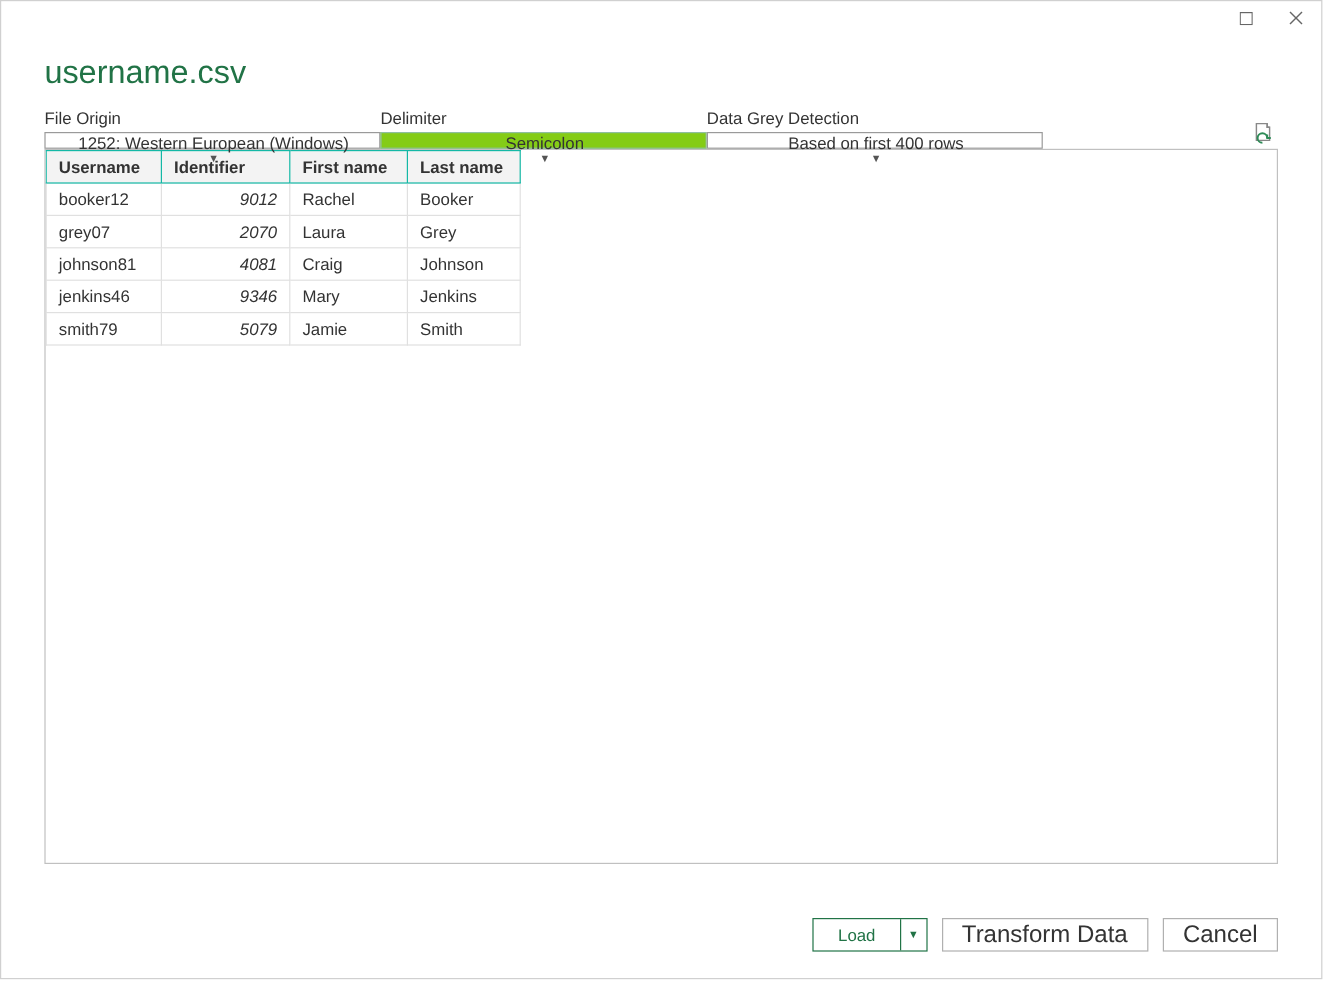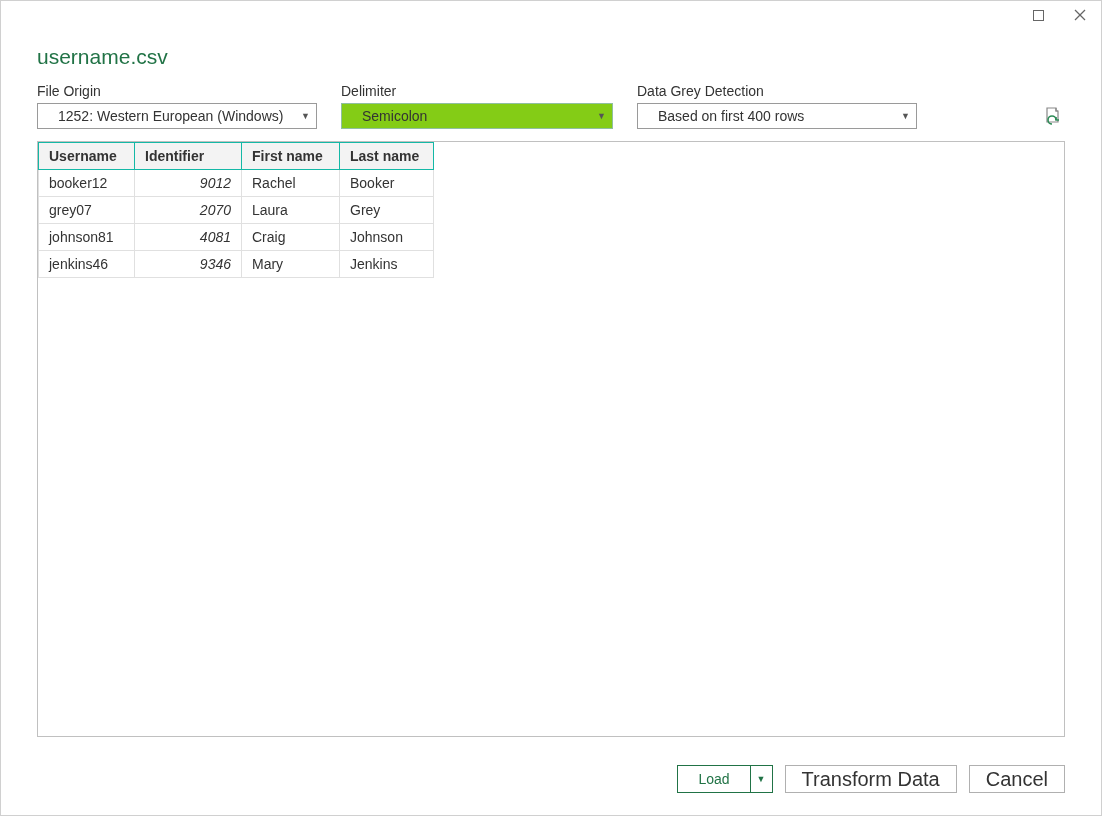--- a/index.html
+++ b/index.html
@@ -33,50 +33,51 @@
       align-items: center;
       justify-content: center;
       color: #666;
       cursor: pointer;
     }
     .content {
       padding: 18px 36px 0 36px;
     }
     .title {
       color: #217346;
-      font-size: 21px;
+      font-size: 27px;
       font-weight: 400;
       margin-bottom: 14px;
       margin-top: 26px;
     }
     .controls-row {
       display: flex;
-      gap: 24px;
-      margin-bottom: 12px;
+      gap: 0;
+      margin-bottom: 0;
       align-items: flex-end;
     }
     .control-group {
       display: flex;
       flex-direction: column;
     }
     .control-label {
       font-size: 14px;
       color: #333;
       margin-bottom: 4px;
     }
     .dropdown {
       border: 1px solid #9a9a9a;
-      height: 26px;
+      height: 14px;
       display: flex;
       align-items: center;
       justify-content: space-between;
-      padding: 0 6px 0 20px;
-      font-size: 14px;
-      background: #fff;
-      cursor: pointer;
+      padding: 0 6px 0 8px;
+      font-size: 14px;
+      background: #fff;
+      cursor: pointer;
+      flex-direction: column;
     }
     .dropdown.highlight {
       background: #84cc16;
       border-color: #8fbf9f;
     }
     .dropdown-arrow {
       font-size: 9px;
       color: #555;
     }
     .refresh-icon {
@@ -248,20 +249,26 @@
               <td class="num">4081</td>
               <td>Craig</td>
               <td>Johnson</td>
             </tr>
             <tr>
               <td>jenkins46</td>
               <td class="num">9346</td>
               <td>Mary</td>
               <td>Jenkins</td>
             </tr>
+            <tr>
+              <td>smith79</td>
+              <td class="num">5079</td>
+              <td>Jamie</td>
+              <td>Smith</td>
+            </tr>
           </tbody>
       </table>
     </div>
   </div>
 
   <div class="footer">
     <div class="btn-split">
       <div class="main">Load</div>
       <div class="arrow">
         <span>▼</span>

